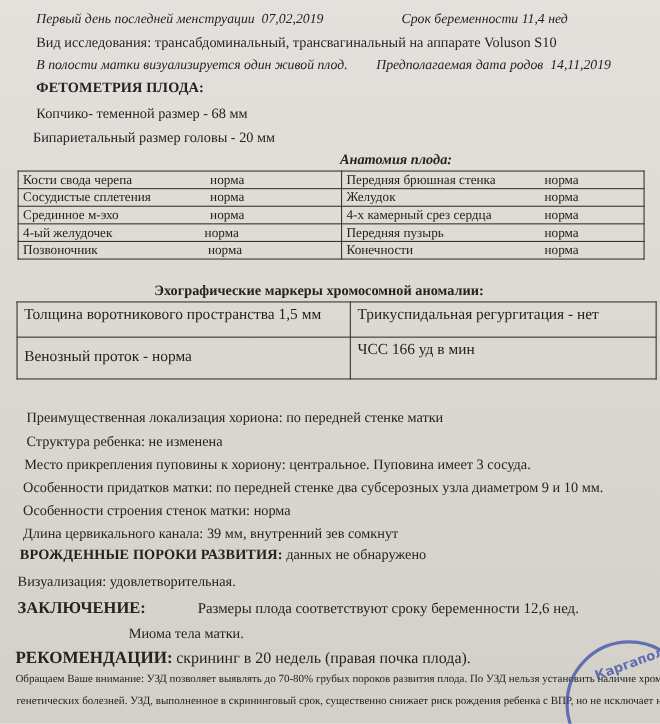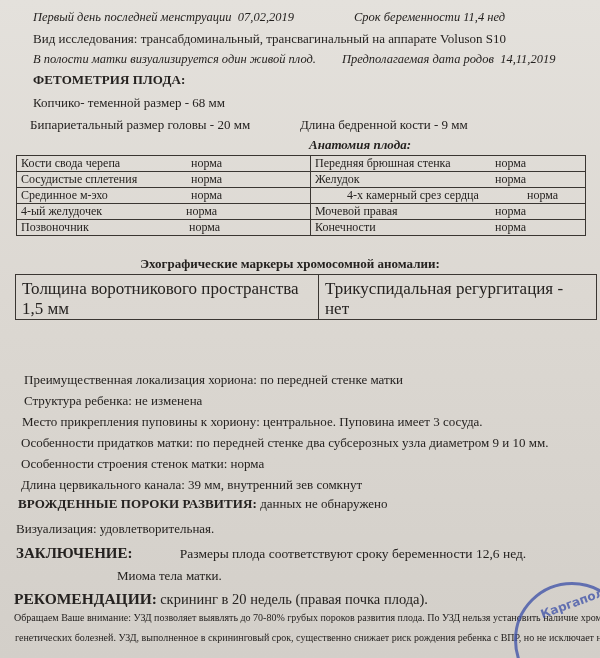--- a/index.html
+++ b/index.html
@@ -14,88 +14,91 @@
   .ital { font-style: italic; font-size: 12.5px; }
   .heading { font-weight: bold; font-size: 13px; letter-spacing: 0.1px; }
   .big-heading { font-weight: bold; font-size: 15px; }
   .center-title { position: absolute; left: 0; width: 100%; text-align: center; font-size: 13px; font-weight: bold; }
   .anat-title { font-style: italic; font-weight: bold; left: 60px; }
   table { border-collapse: collapse; position: absolute; }
   .anat-table td {
     border: 1px solid #3a3632; padding: 0 4px; height: 15px; font-size: 12px; line-height: 15px; font-family: Liberation Serif, serif;
   }
   .marker-table td {
-    border: 1px solid #3a3632; padding: 4px 6px 0 6px; height: 27px; vertical-align: top; font-size: 17px;
+    border: 1px solid #3a3632; padding: 4px 6px 0 6px; height: 27px; vertical-align: top; font-size: 14px;
   }
   .small { font-size: 10px; }
   .stamp {
     position: absolute; right: -30px; bottom: -40px; width: 110px; height: 110px;
     border-radius: 50%; border: 3px solid #3b4fa8; opacity: 0.75;
   }
   .stamp-text { position: absolute; top: 10px; left: 22px; color: #3b4fa8; font-family: "DejaVu Sans", sans-serif; font-size: 12px; transform: rotate(-20deg); font-weight: bold; }
 </style>
 </head>
 <body>
 
 <div class="page">
 
   <div class="line ital" style="left:33px; top:10px;">
     <span>Первый день последней менструации</span>&nbsp;
     <span>07,02,2019</span>
   </div>
-  <div class="line ital" style="left:354px; top:10px;font-family:Liberation Serif, serif;">
+  <div class="line ital" style="left:365px; top:10px;font-family:Liberation Serif, serif;">
     <span>Срок беременности</span>
     <span>11,4 нед</span>
   </div>
   <div class="line" style="left:33px; top:31px;">Вид исследования: трансабдоминальный, трансвагинальный на аппарате Voluson S10</div>
   <div class="line ital" style="left:33px; top:52px;">В полости матки визуализируется один живой плод.</div>
   <div class="line ital" style="left:342px; top:52px;">
     <span>Предполагаемая дата родов</span>&nbsp;
     <span>14,11,2019</span>
   </div>
 
   <div class="line heading" style="left:33px; top:72px;">ФЕТОМЕТРИЯ ПЛОДА:</div>
   <div class="line" style="left:33px; top:95px;">Копчико- теменной размер  -  68  мм</div>
   <div class="line" style="left:30px; top:117px;">Бипариетальный размер головы  - 20   мм</div>
-  <div class="line" style="left:300px; top:117px;">Длина бедренной кости  -  9  мм</div>
 
   <div class="center-title anat-title" style="top:137px; font-size:13px;">Анатомия плода:</div>
 
   <table class="anat-table" style="left:16px; top:155px; width:570px;">
     <tbody>
       <tr>
         <td style="width:285px;"><span style="display:inline-block;width:170px;">Кости свода черепа</span><span>норма</span></td>
         <td><span style="display:inline-block;width:180px;">Передняя брюшная стенка</span><span>норма</span></td>
       </tr>
       <tr>
         <td><span style="display:inline-block;width:170px;">Сосудистые сплетения</span><span>норма</span></td>
         <td><span style="display:inline-block;width:180px;">Желудок</span><span>норма</span></td>
       </tr>
       <tr>
         <td><span style="display:inline-block;width:170px;">Срединное м-эхо</span><span>норма</span></td>
-        <td><span style="display:inline-block;width:180px;margin-left:32px;">4-х камерный срез сердца</span><span>норма</span></td>
+        <td><span style="display:inline-block;width:180px;">4-х камерный срез сердца</span><span>норма</span></td>
       </tr>
       <tr>
         <td><span style="display:inline-block;width:165px;">4-ый желудочек</span><span>норма</span></td>
-        <td><span style="display:inline-block;width:180px;">Мочевой правая</span><span>норма</span></td>
+        <td><span style="display:inline-block;width:180px;">Передняя пузырь</span><span>норма</span></td>
       </tr>
       <tr>
         <td><span style="display:inline-block;width:168px;">Позвоночник</span><span>норма</span></td>
         <td><span style="display:inline-block;width:180px;">Конечности</span><span>норма</span></td>
       </tr>
     </tbody>
   </table>
 
   <div class="center-title" style="top:256px; left:-10px;">Эхографические маркеры хромосомной аномалии:</div>
 
   <table class="marker-table" style="left:15px; top:274px; width:582px;">
     <tbody>
       <tr>
         <td style="width:290px;">Толщина воротникового пространства  1,5   мм</td>
         <td>Трикуспидальная регургитация -     нет</td>
+      </tr>
+      <tr>
+        <td style="padding-top:10px;">Венозный  проток - норма</td>
+        <td>ЧСС  166  уд в мин</td>
       </tr>
     </tbody>
   </table>
 
   <div class="line" style="left:24px; top:372px;">Преимущественная локализация хориона: по передней стенке матки</div>
   <div class="line" style="left:24px; top:393px;">Структура ребенка: не изменена</div>
   <div class="line" style="left:22px; top:414px;">Место прикрепления пуповины к хориону: центральное. Пуповина имеет 3 сосуда.</div>
   <div class="line" style="left:21px; top:435px;">Особенности придатков матки: по передней стенке два субсерозных узла диаметром 9 и 10 мм.</div>
   <div class="line" style="left:21px; top:456px;">Особенности строения стенок матки:  норма</div>
   <div class="line" style="left:21px; top:477px;">Длина цервикального канала:  39  мм, внутренний зев сомкнут</div>

